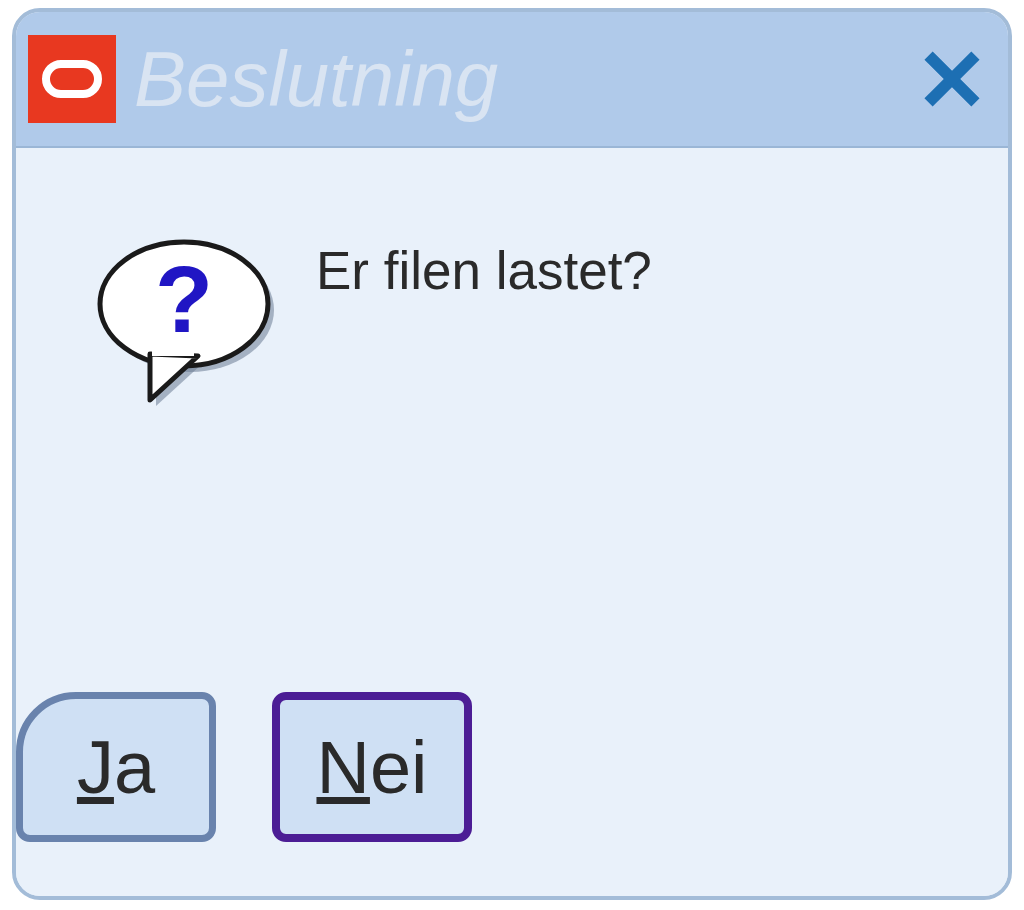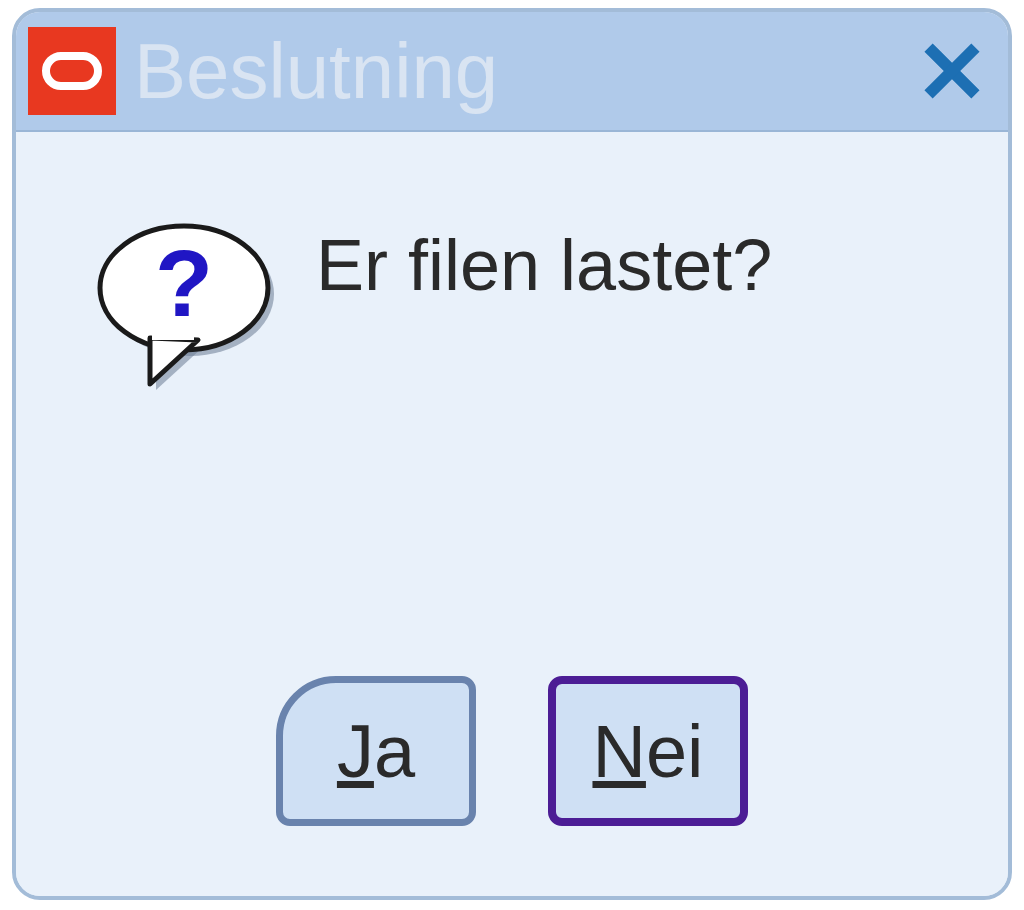--- a/index.html
+++ b/index.html
@@ -21,24 +21,25 @@
       width: 1000px;
       height: 892px;
       border: 4px solid #a3bcd8;
       border-radius: 28px;
       background: #e8f0f9;
       overflow: hidden;
     }
     .titlebar {
       display: flex;
       align-items: center;
-      height: 120px;
+      height: 136px;
       background: #b0caea;
       border-bottom: 2px solid #9ab6d6;
       padding: 0 20px 0 12px;
+      font-style: italic;
     }
     .oracle-icon {
       width: 88px;
       height: 88px;
       background: #e83820;
       display: flex;
       align-items: center;
       justify-content: center;
       margin-right: 18px;
       flex-shrink: 0;
@@ -84,33 +85,33 @@
       width: 200px;
       height: 200px;
       margin-right: 30px;
       flex-shrink: 0;
     }
     .question-bubble svg {
       width: 100%;
       height: 100%;
     }
     .message-text {
-      font-size: 72px;
+      font-size: 53px;
       color: #2a2a2a;
       margin-top: 14px;
       line-height: 1.1;
     }
     .button-row {
       position: absolute;
       bottom: 70px;
       left: 0;
       right: 0;
       display: flex;
-      justify-content: center;
-      gap: 72px;
+      justify-content: flex-start;
+      gap: 56px;
     }
     .dlg-button {
       min-width: 200px;
       height: 150px;
       background: #cfe0f4;
       border: 8px solid #4c1d95;
       border-radius: 14px;
       font-size: 74px;
       color: #2a2a2a;
       display: flex;

